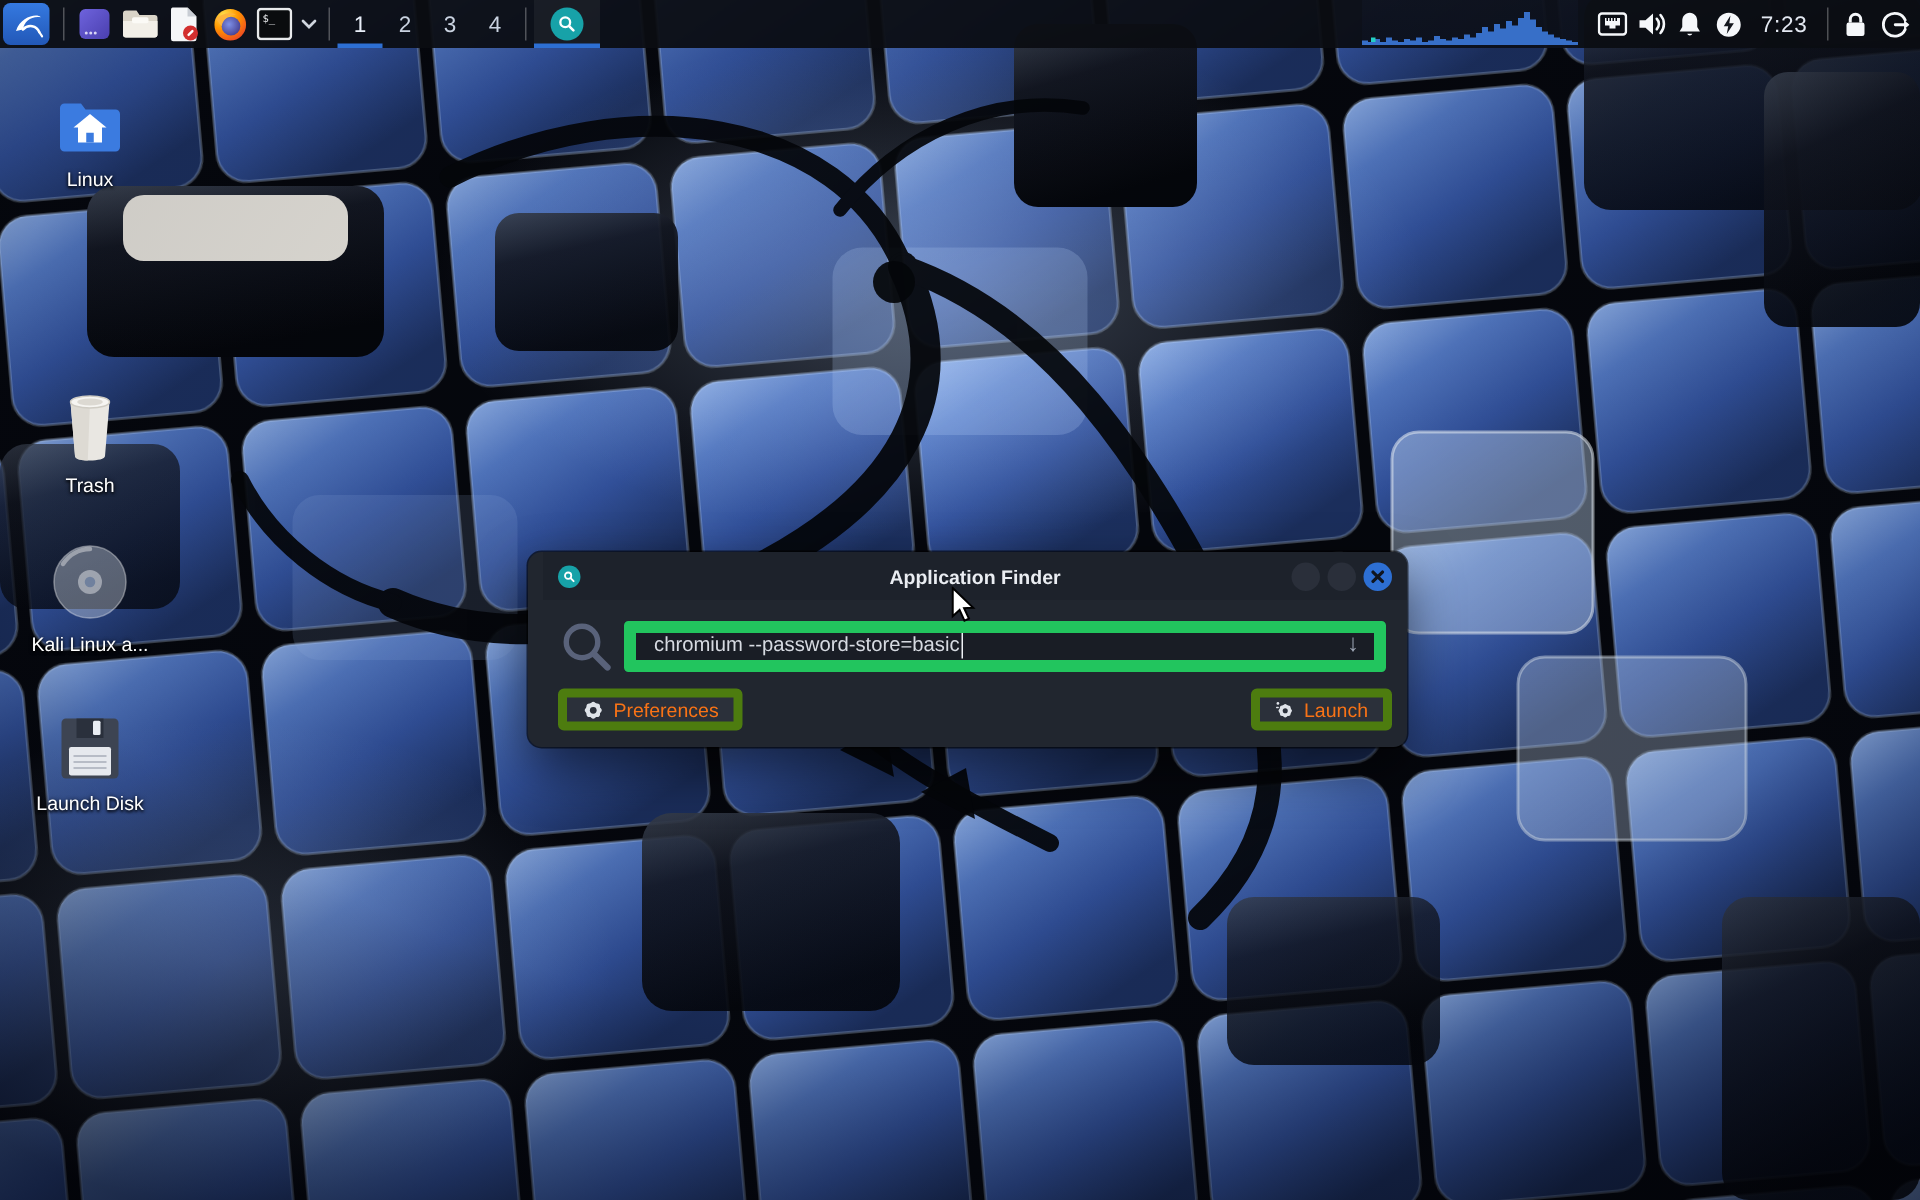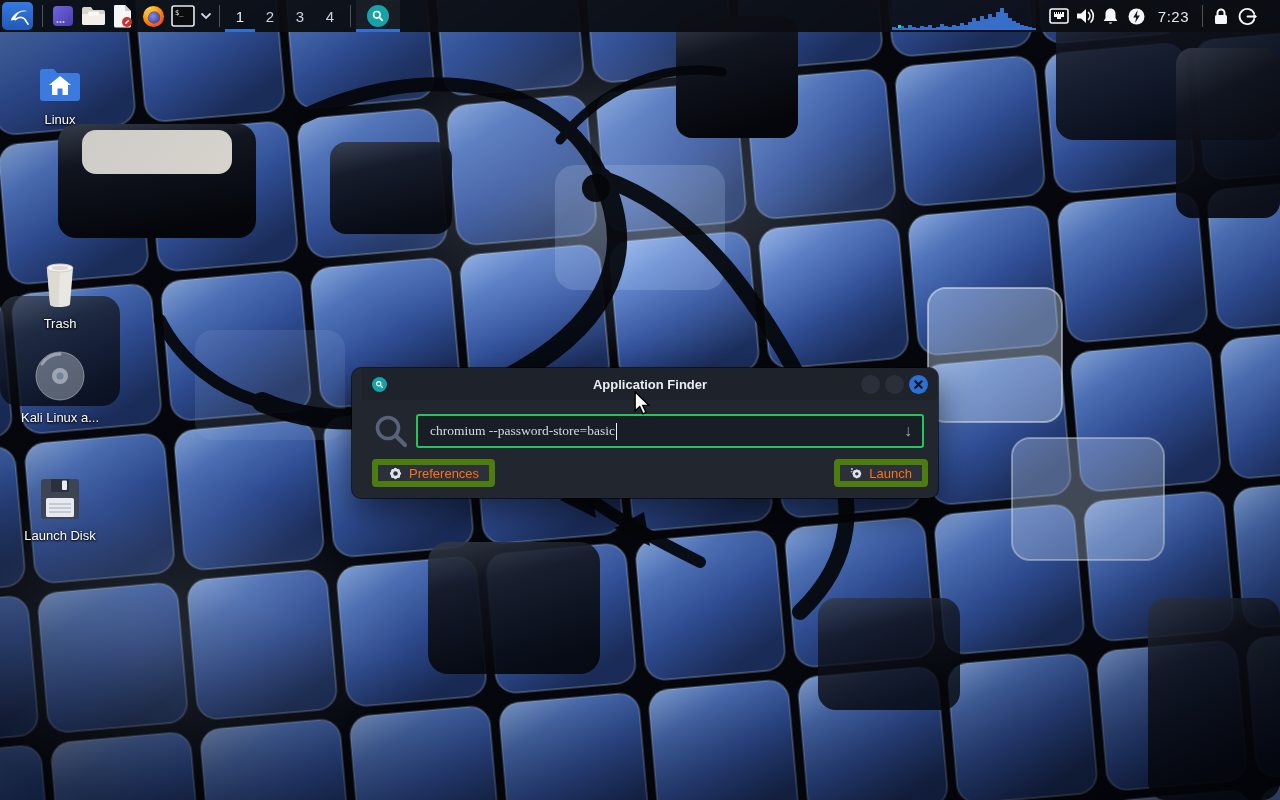--- a/index.html
+++ b/index.html
@@ -10,21 +10,21 @@
   
   .wallpaper { position:absolute; inset:0; z-index:0; }
 
   
   .panel {
     position:absolute; top:0; left:0; width:1280px; height:32px; z-index:40;
     background:rgba(11,13,18,0.94);
     display:flex; align-items:center;
   }
   .panel-left { display:flex; align-items:center; height:32px; }
-  .panel-right { margin-left:auto; display:flex; align-items:center; height:32px; padding-right:20px; }
+  .panel-right { margin-left:auto; display:flex; align-items:center; height:32px; padding-right:4px; }
   .kali-menu-btn {
     width:31px; height:28px; margin:0 4px 0 2px; border-radius:5px;
     background:linear-gradient(180deg,#3579e0,#2258b8);
     display:flex; align-items:center; justify-content:center; cursor:pointer;
   }
   .psep { width:1px; height:22px; background:rgba(255,255,255,0.28); margin:0 5px; }
   .launcher { width:30px; height:32px; display:flex; align-items:center; justify-content:center; cursor:pointer; }
   .chev { width:16px; height:32px; display:flex; align-items:center; justify-content:center; cursor:pointer; }
   .ws-btn {
     width:30px; height:32px; display:flex; align-items:center; justify-content:center;
@@ -64,22 +64,22 @@
   }
   .titlebar .title {
     position:absolute; left:0; right:0; text-align:center;
     color:#eaedf2; font-size:13px; font-weight:bold;
   }
   .winbtns { margin-left:auto; display:flex; gap:5px; z-index:2; }
   .wbtn { width:19px; height:19px; border-radius:50%; background:#2a2f3a; cursor:pointer; display:flex; align-items:center; justify-content:center; }
   .wbtn.close { background:#2d6fd3; }
   .dlg-body { padding:13px 14px 0 10px; display:flex; align-items:center; flex:none; }
   .entry {
-    flex:1; height:34px; margin-left:4px; background:#191d25; border:2px solid #22c55e; border-radius:3px;
-    display:flex; align-items:center; padding:0 10px 0 12px; cursor:text;font-family:Liberation Serif, serif;
+    flex:1; height:34px; margin-left:4px; background:#191d25; border:8px solid #22c55e; border-radius:3px;
+    display:flex; padding:0 10px 0 12px; cursor:text;
   }
   .entry .val { color:#d6dae1; font-size:13.5px; white-space:nowrap; }
   .caret { width:1.5px; height:17px; background:#eef1f5; margin-left:1px; }
   .entry .dd { margin-left:auto; color:#9aa3b2; font-size:16px; cursor:pointer; line-height:1; }
   .dlg-footer { display:flex; justify-content:space-between; align-items:center; padding:10px 10px 0 10px; }
   .gbtn {
     height:28px; background:#2b303a; border:6px solid #4d7c0f; border-radius:4px;
     color:#f97316; font-size:13px; display:flex; align-items:center; gap:6px; padding:0 10px; cursor:pointer;
   }
 
@@ -335,21 +335,21 @@
       <svg width="40" height="46" viewBox="0 0 40 46">
         <path d="M7 6 h26 l-3 36 c0 4-20 4-20 0 Z" fill="#e9e7e2"></path>
         <path d="M7 6 h13 l-1.5 39 c-5 0-8.5-1-8.5-3 Z" fill="#dddad3"></path>
         <ellipse cx="20" cy="6" rx="13" ry="4" fill="#f6f5f2" stroke="#cfccc4" stroke-width="1"></ellipse>
         <ellipse cx="20" cy="6" rx="8.5" ry="2.3" fill="#dcd9d2"></ellipse>
       </svg>
     </div>
     <div class="lbl">Trash</div>
   </div>
 
-  <div class="dicon" style="top:354px">
+  <div class="dicon" style="top:366px">
     <div class="ic">
       <svg width="52" height="52" viewBox="0 0 52 52" opacity="0.8">
         <circle cx="26" cy="26" r="24" fill="rgba(225,233,245,0.45)"></circle>
         <circle cx="26" cy="26" r="24" fill="none" stroke="rgba(255,255,255,0.5)" stroke-width="1"></circle>
         <circle cx="26" cy="26" r="8" fill="rgba(250,252,255,0.6)"></circle>
         <circle cx="26" cy="26" r="3.5" fill="rgba(90,120,170,0.55)"></circle>
         <path d="M8 14 A22 22 0 0 1 26 4" stroke="rgba(255,255,255,0.55)" stroke-width="3" fill="none" stroke-linecap="round"></path>
       </svg>
     </div>
     <div class="lbl">Kali Linux a...</div>

